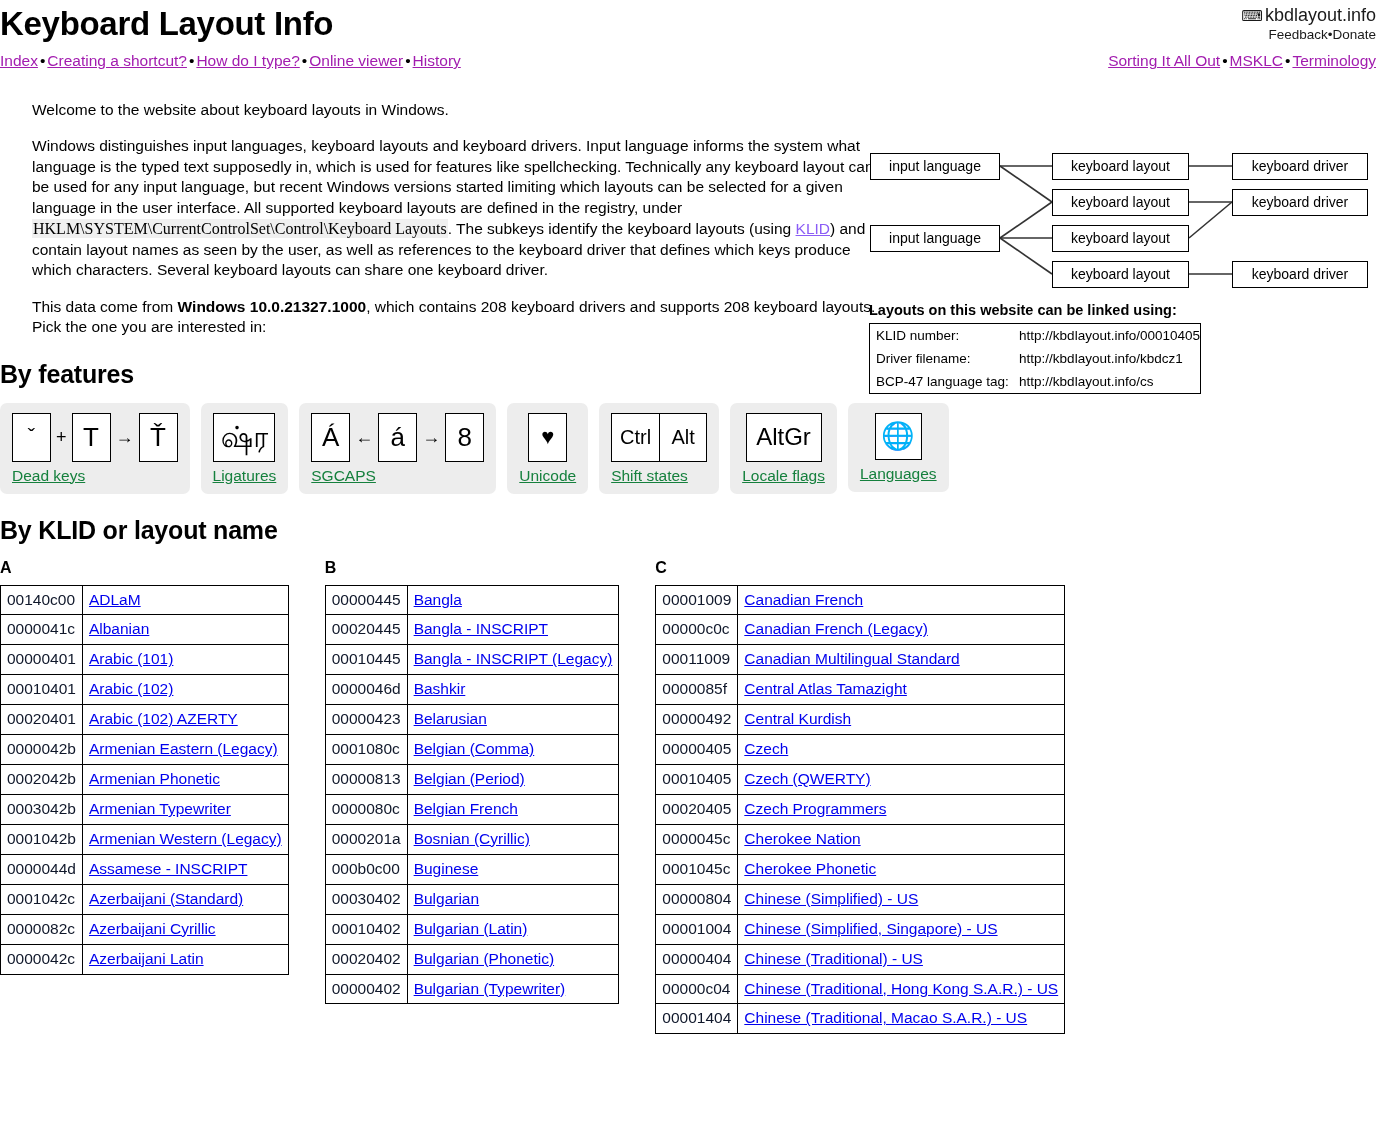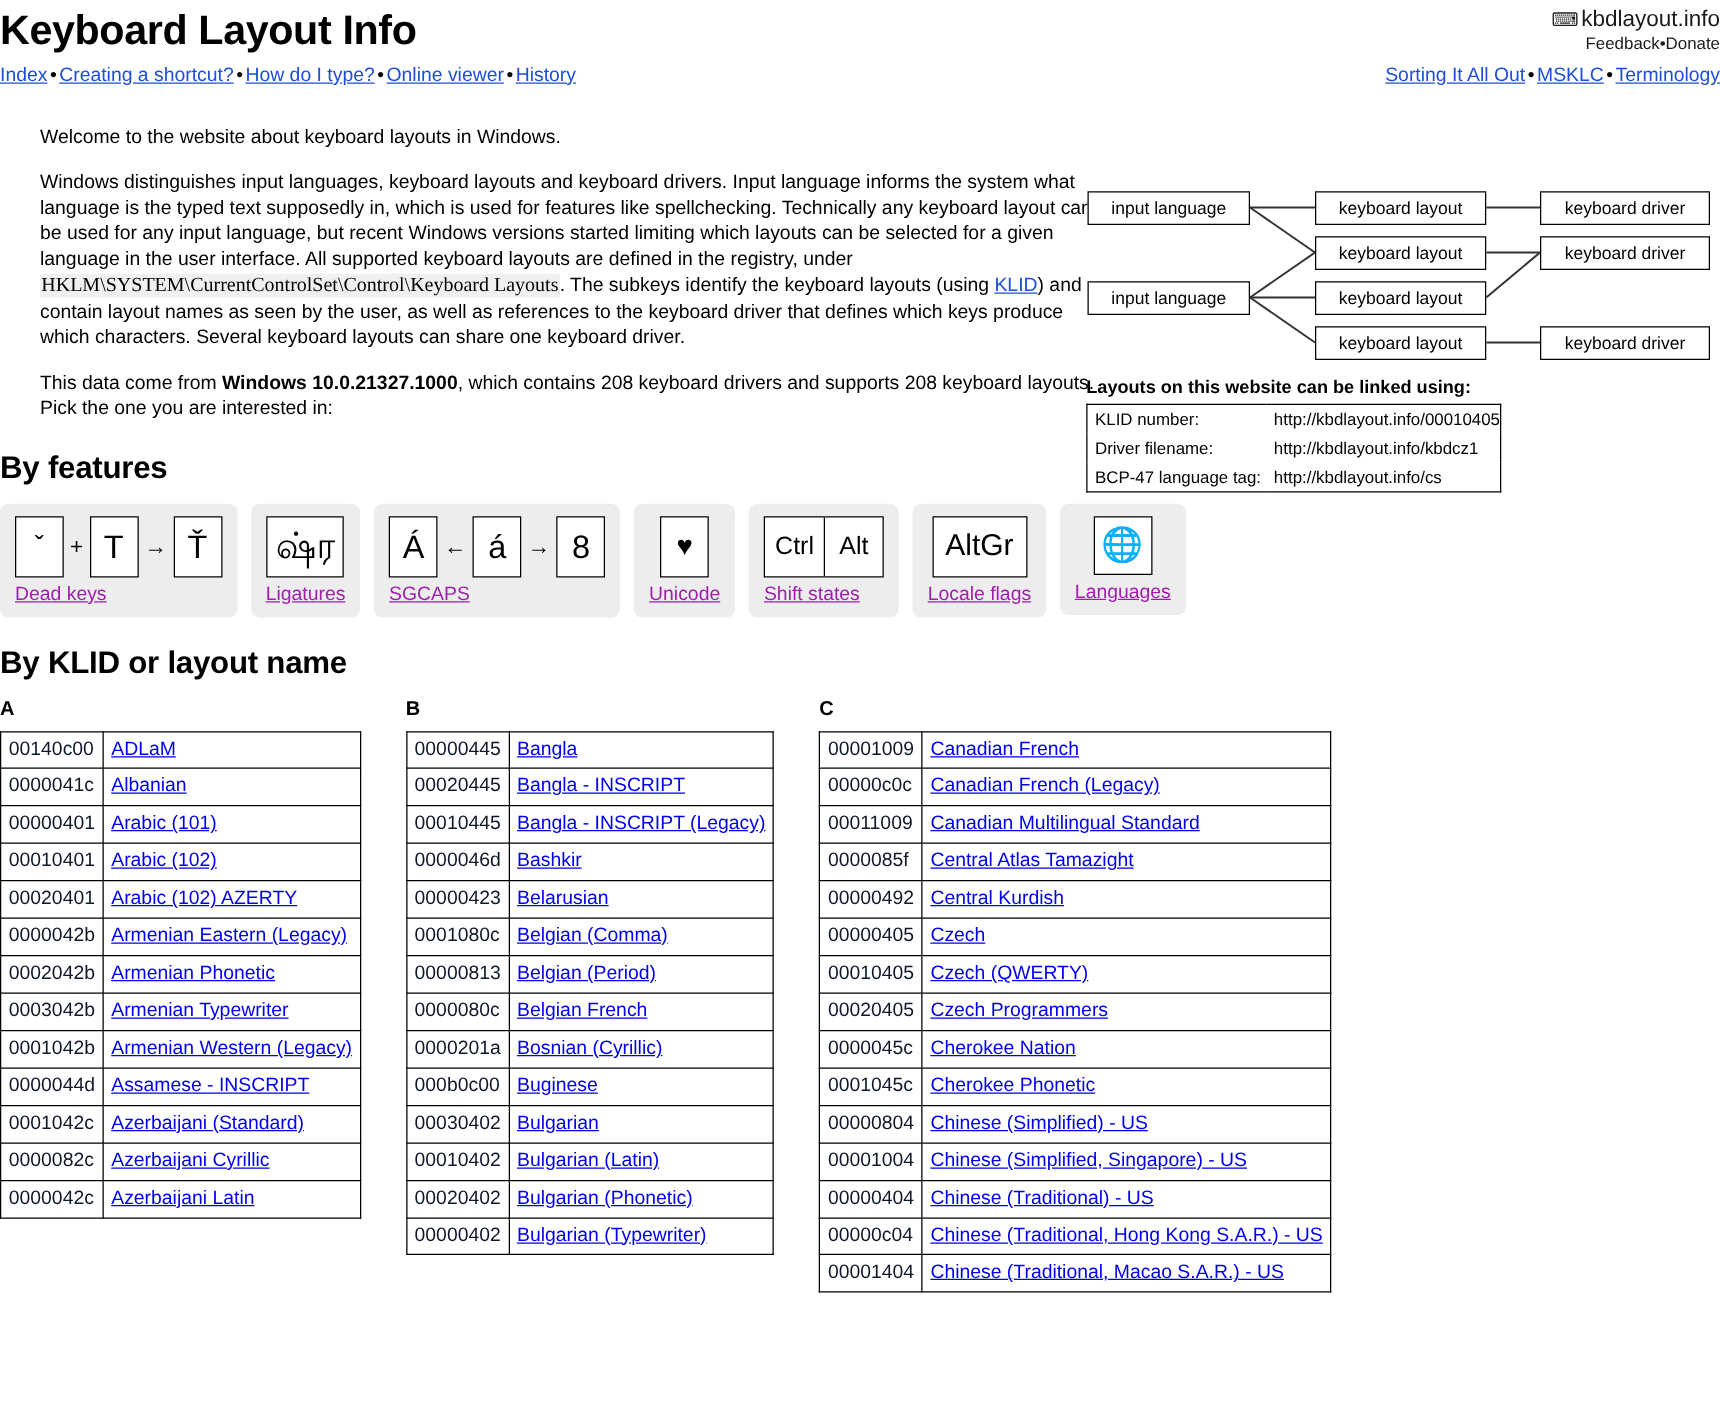--- a/index.html
+++ b/index.html
@@ -36,37 +36,37 @@
   }
   .brand-name { font-size: 18px; color: #1a1a1a; white-space: nowrap; }
   .brand-kbd { font-size: 15px; margin-right: 2px; }
   .brand-sub { font-size: 13.5px; color: #1a1a1a; }
   .brand-sub a { color: #1a1a1a; text-decoration: none; }
 
   .navbar { position: relative; height: 26px; margin-top: 2px; }
   .nav-left { position: absolute; left: 0; top: 0; }
   .nav-right { position: absolute; right: 0; top: 0; }
   .nav a {
-    color: #1d4ed8;
+    color: #a21caf;
     text-decoration: underline;
     font-size: 15.5px;
   }
   .nav .sep { color: #000; padding: 0 2px; }
 
   
   .intro { width: 845px; margin-left: 32px; }
   .intro p { margin: 0 0 16px 0; line-height: 1.32; }
   .intro p.first { margin-top: 22px; }
   code.reg {
     font-family: Liberation Serif, serif;
     font-size: 16px;
     background: #f0f0f0;
     padding: 1px 1px;
   }
-  .intro a { color: #1d4ed8; text-decoration: underline; }
+  .intro a { color: #8b5cf6; text-decoration: underline; }
   .intro b { font-weight: bold; }
 
   
   .aside {
     position: absolute;
     left: 869px;
     top: 142px;
     width: 500px;
   }
   .diagram { position: relative; width: 500px; height: 155px; }
@@ -145,21 +145,21 @@
     justify-content: center;
     min-width: 47px;
     height: 47px;
     font-size: 20px;
   }
   .key.pair > span + span { border-left: 1px solid #000; }
   .key.altgr { min-width: 76px; font-size: 24px; }
   .key.globe { min-width: 47px; height: 47px; font-size: 27px; }
   .op { font-size: 18px; color: #000; }
   .fcard .flabel { font-size: 15.5px; }
-  .fcard .flabel a { color: #a21caf; text-decoration: underline; }
+  .fcard .flabel a { color: #15803d; text-decoration: underline; }
 
   
   .cols { display: flex; gap: 36px; align-items: flex-start; }
   .col { }
   .colhead { font-weight: bold; font-size: 16px; margin-bottom: 8px; }
   table.klid {
     border-collapse: collapse;
     border: 1px solid #000;
   }
   table.klid td {

